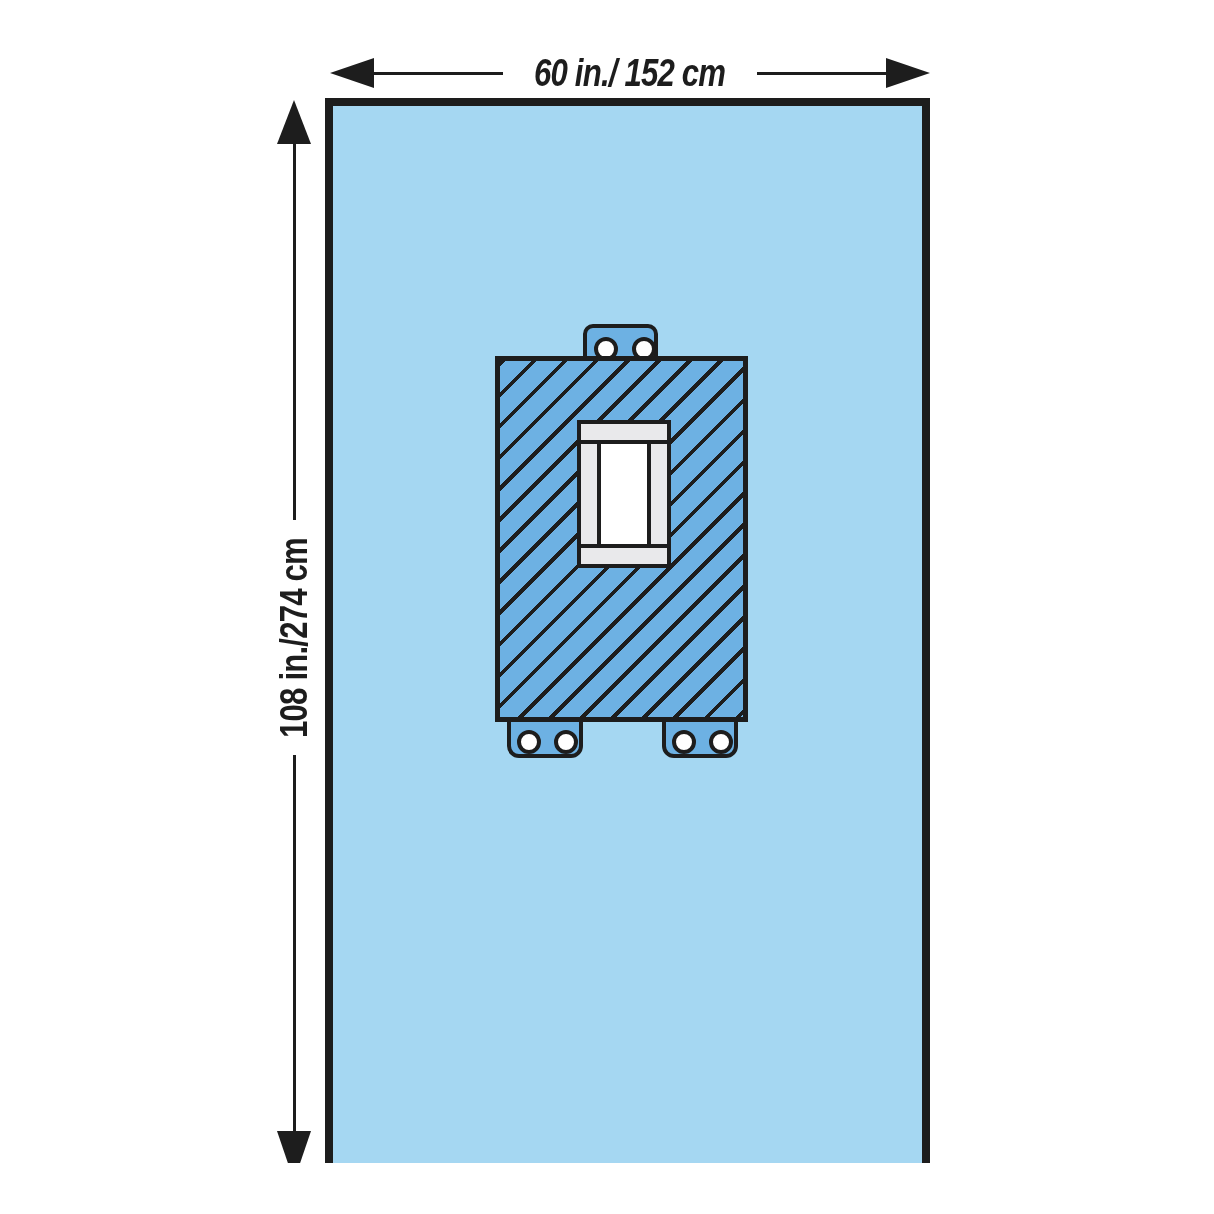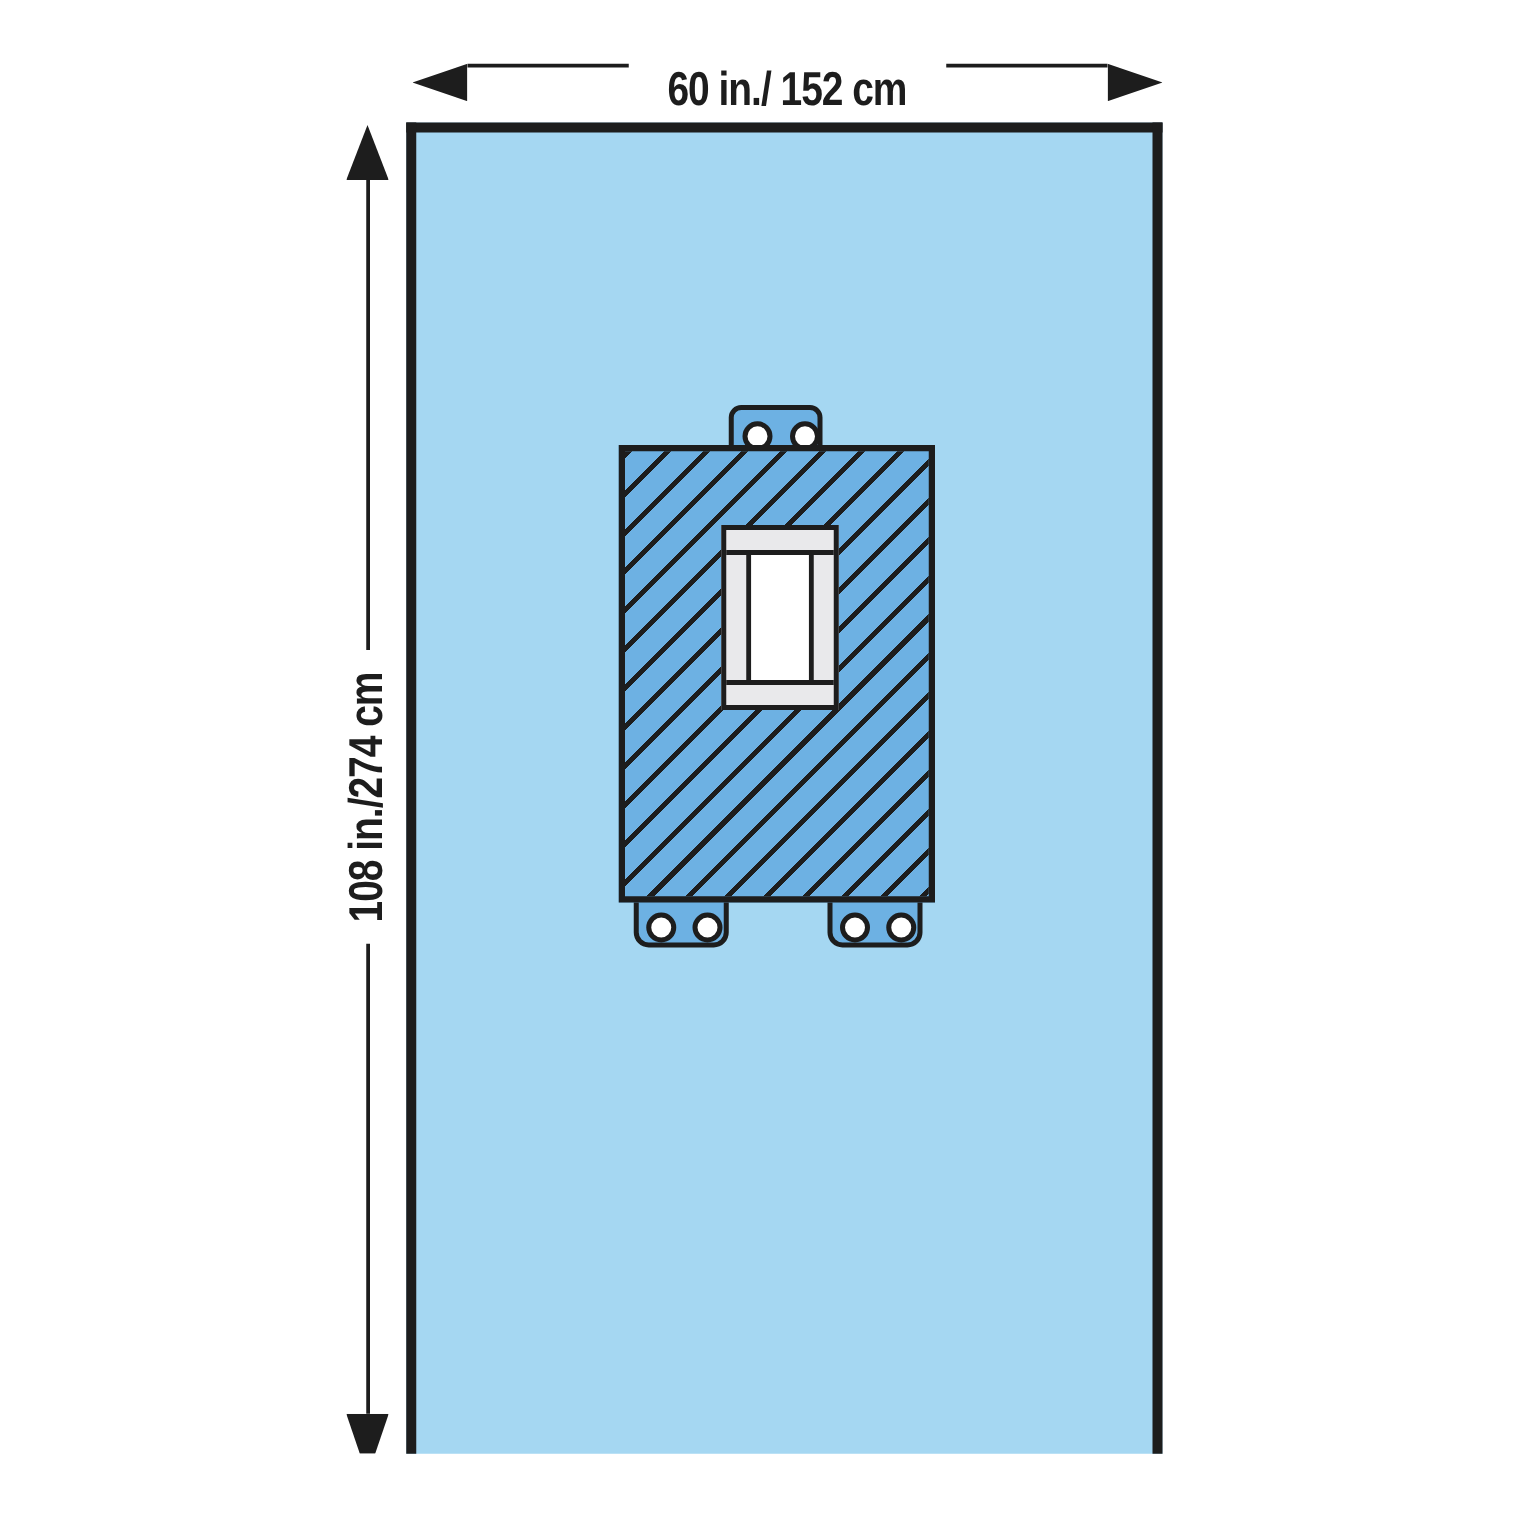--- a/index.html
+++ b/index.html
@@ -71,21 +71,21 @@
     background:var(--fenestration-white);
   }
 
   
   .dim-label{
     color:var(--outline-dark);
     font-size:38px;font-weight:700;letter-spacing:-1px;white-space:nowrap;
   }
   .dim-h{
     position:absolute;left:330px;top:51px;width:600px;height:44px;
-    display:flex;align-items:flex-start;
+    display:flex;align-items:center;font-style:italic;
   }
   .dim-h .seg{flex:1;height:3px;background:var(--outline-dark);}
   .dim-h .dim-label{display:inline-block;margin:0 10px;transform:scaleX(0.82);}
   .arrow-left{width:44px;height:30px;background:var(--outline-dark);
     clip-path:polygon(0 50%,100% 0,100% 100%);flex:none;}
   .arrow-right{width:44px;height:30px;background:var(--outline-dark);
     clip-path:polygon(0 0,100% 50%,0 100%);flex:none;}
 
   .dim-v{
     position:absolute;left:271px;top:100px;width:46px;height:1063px;

